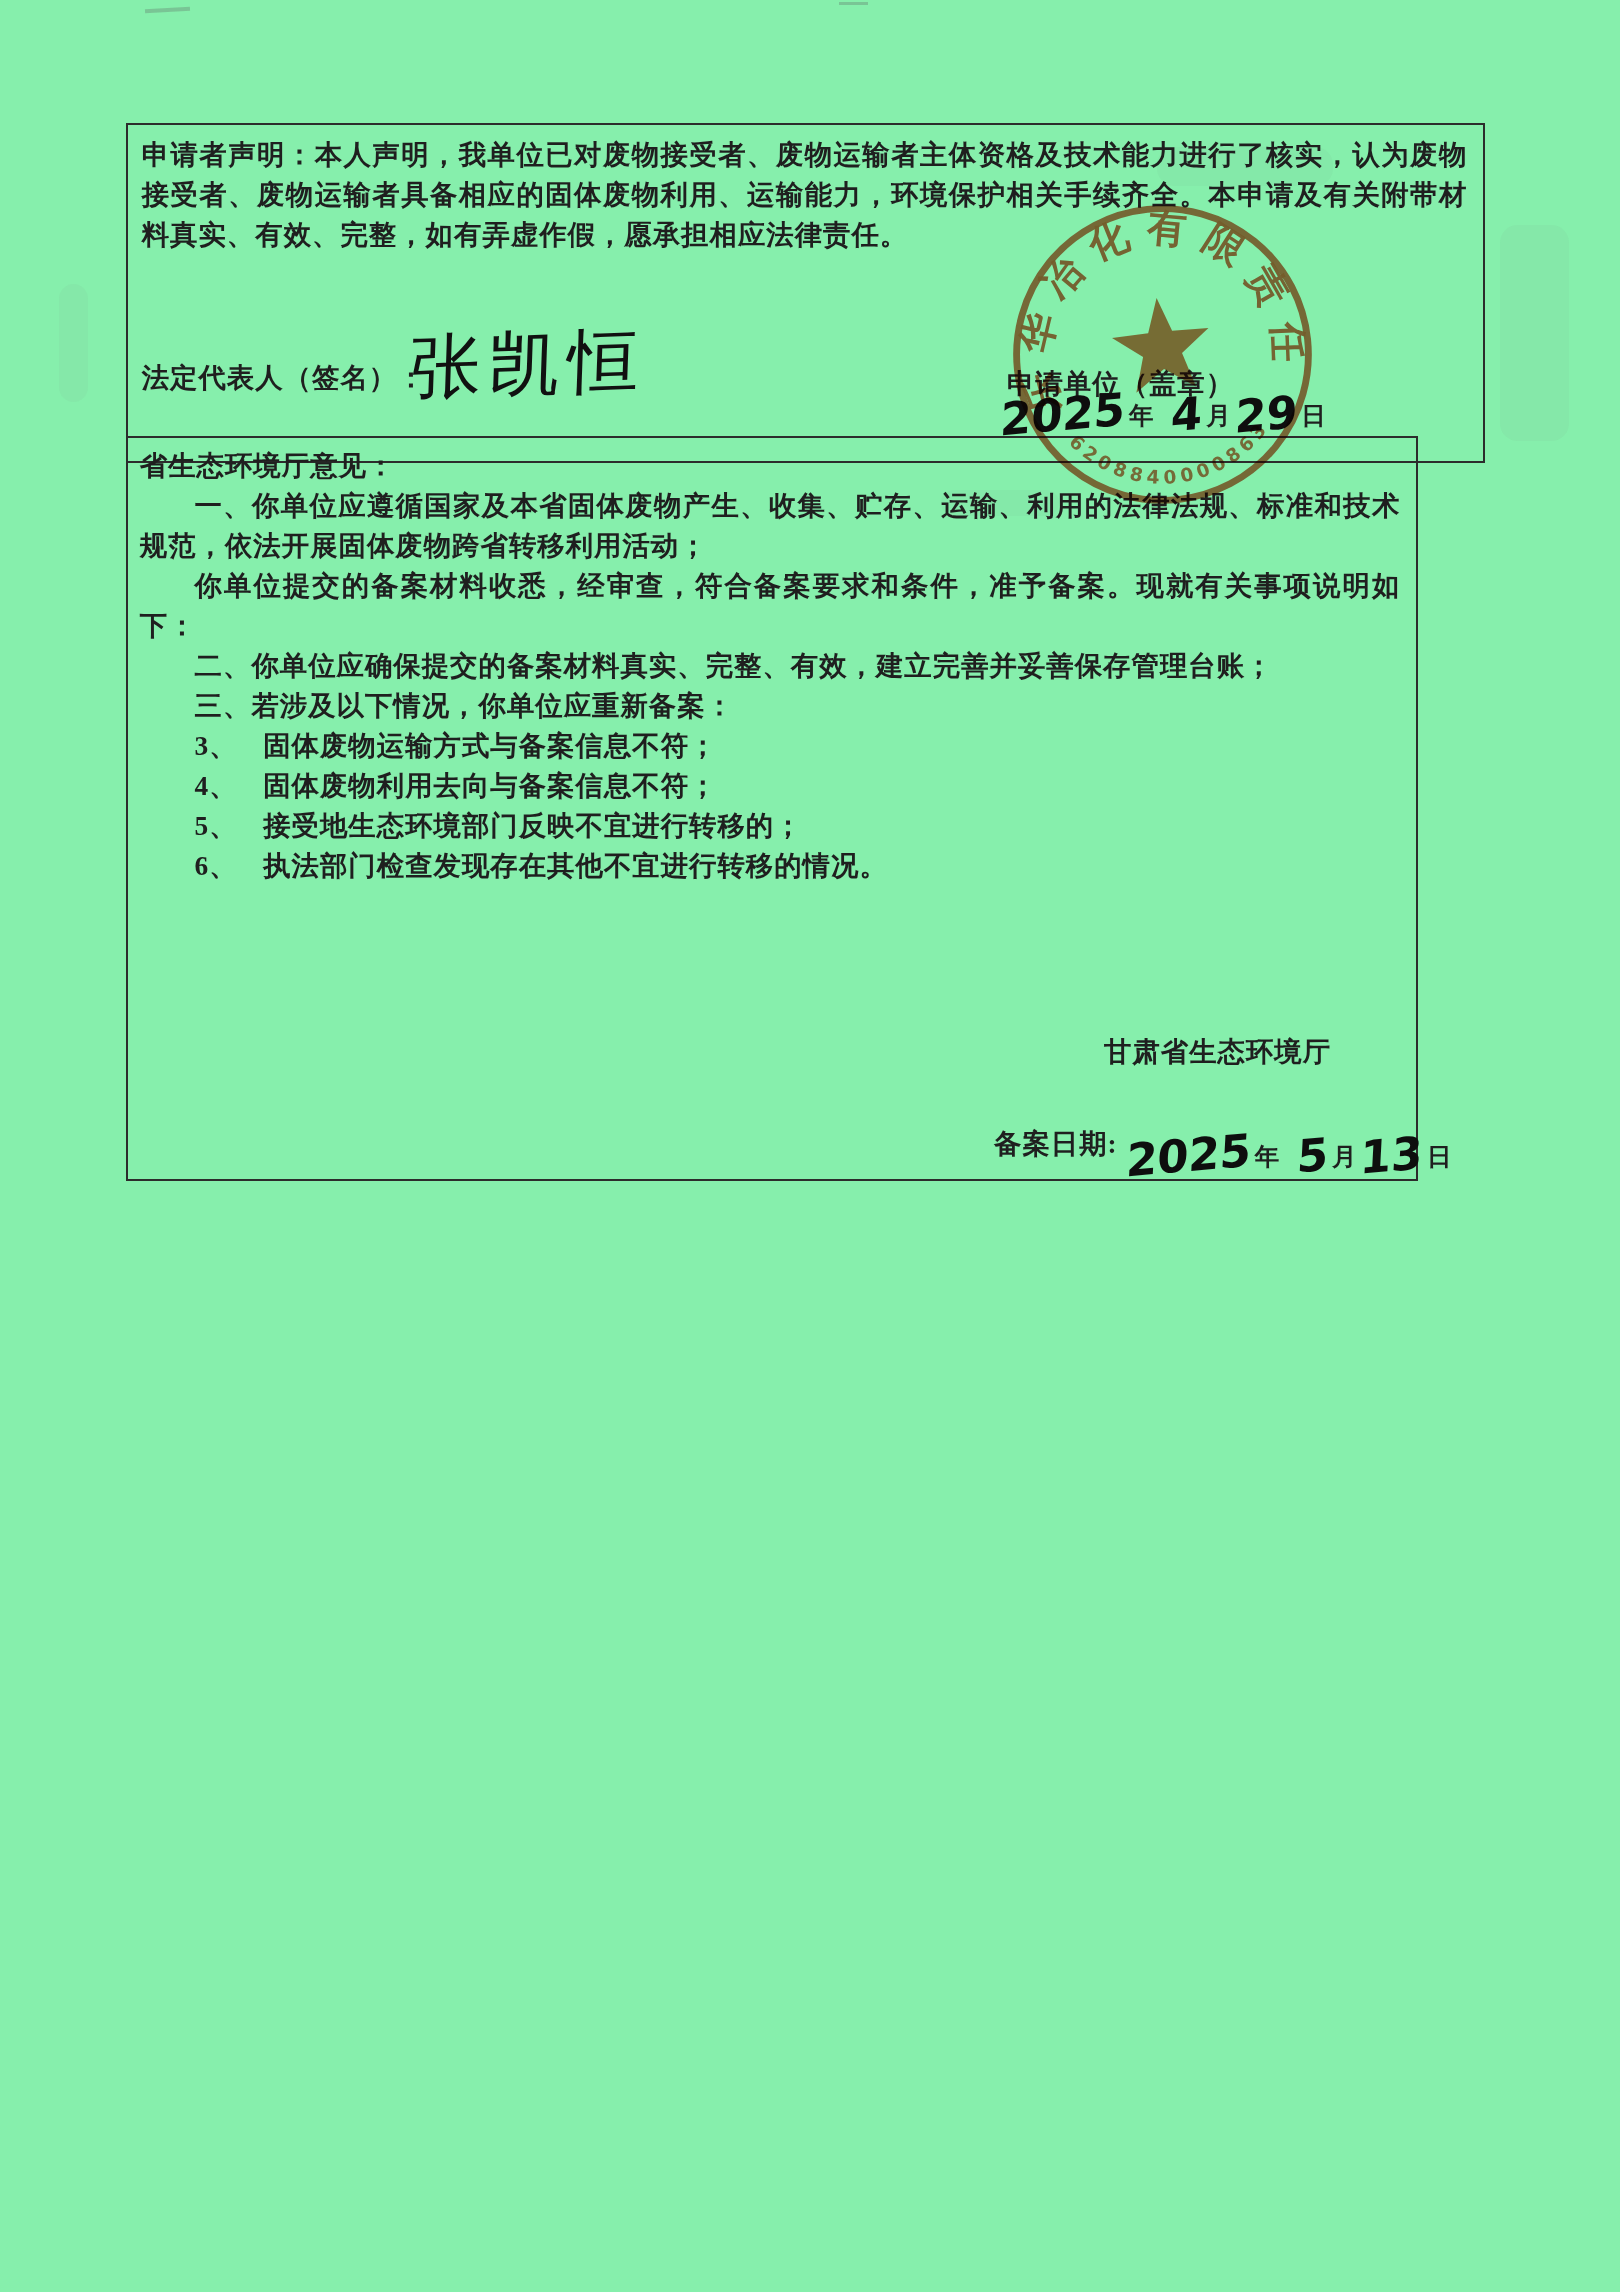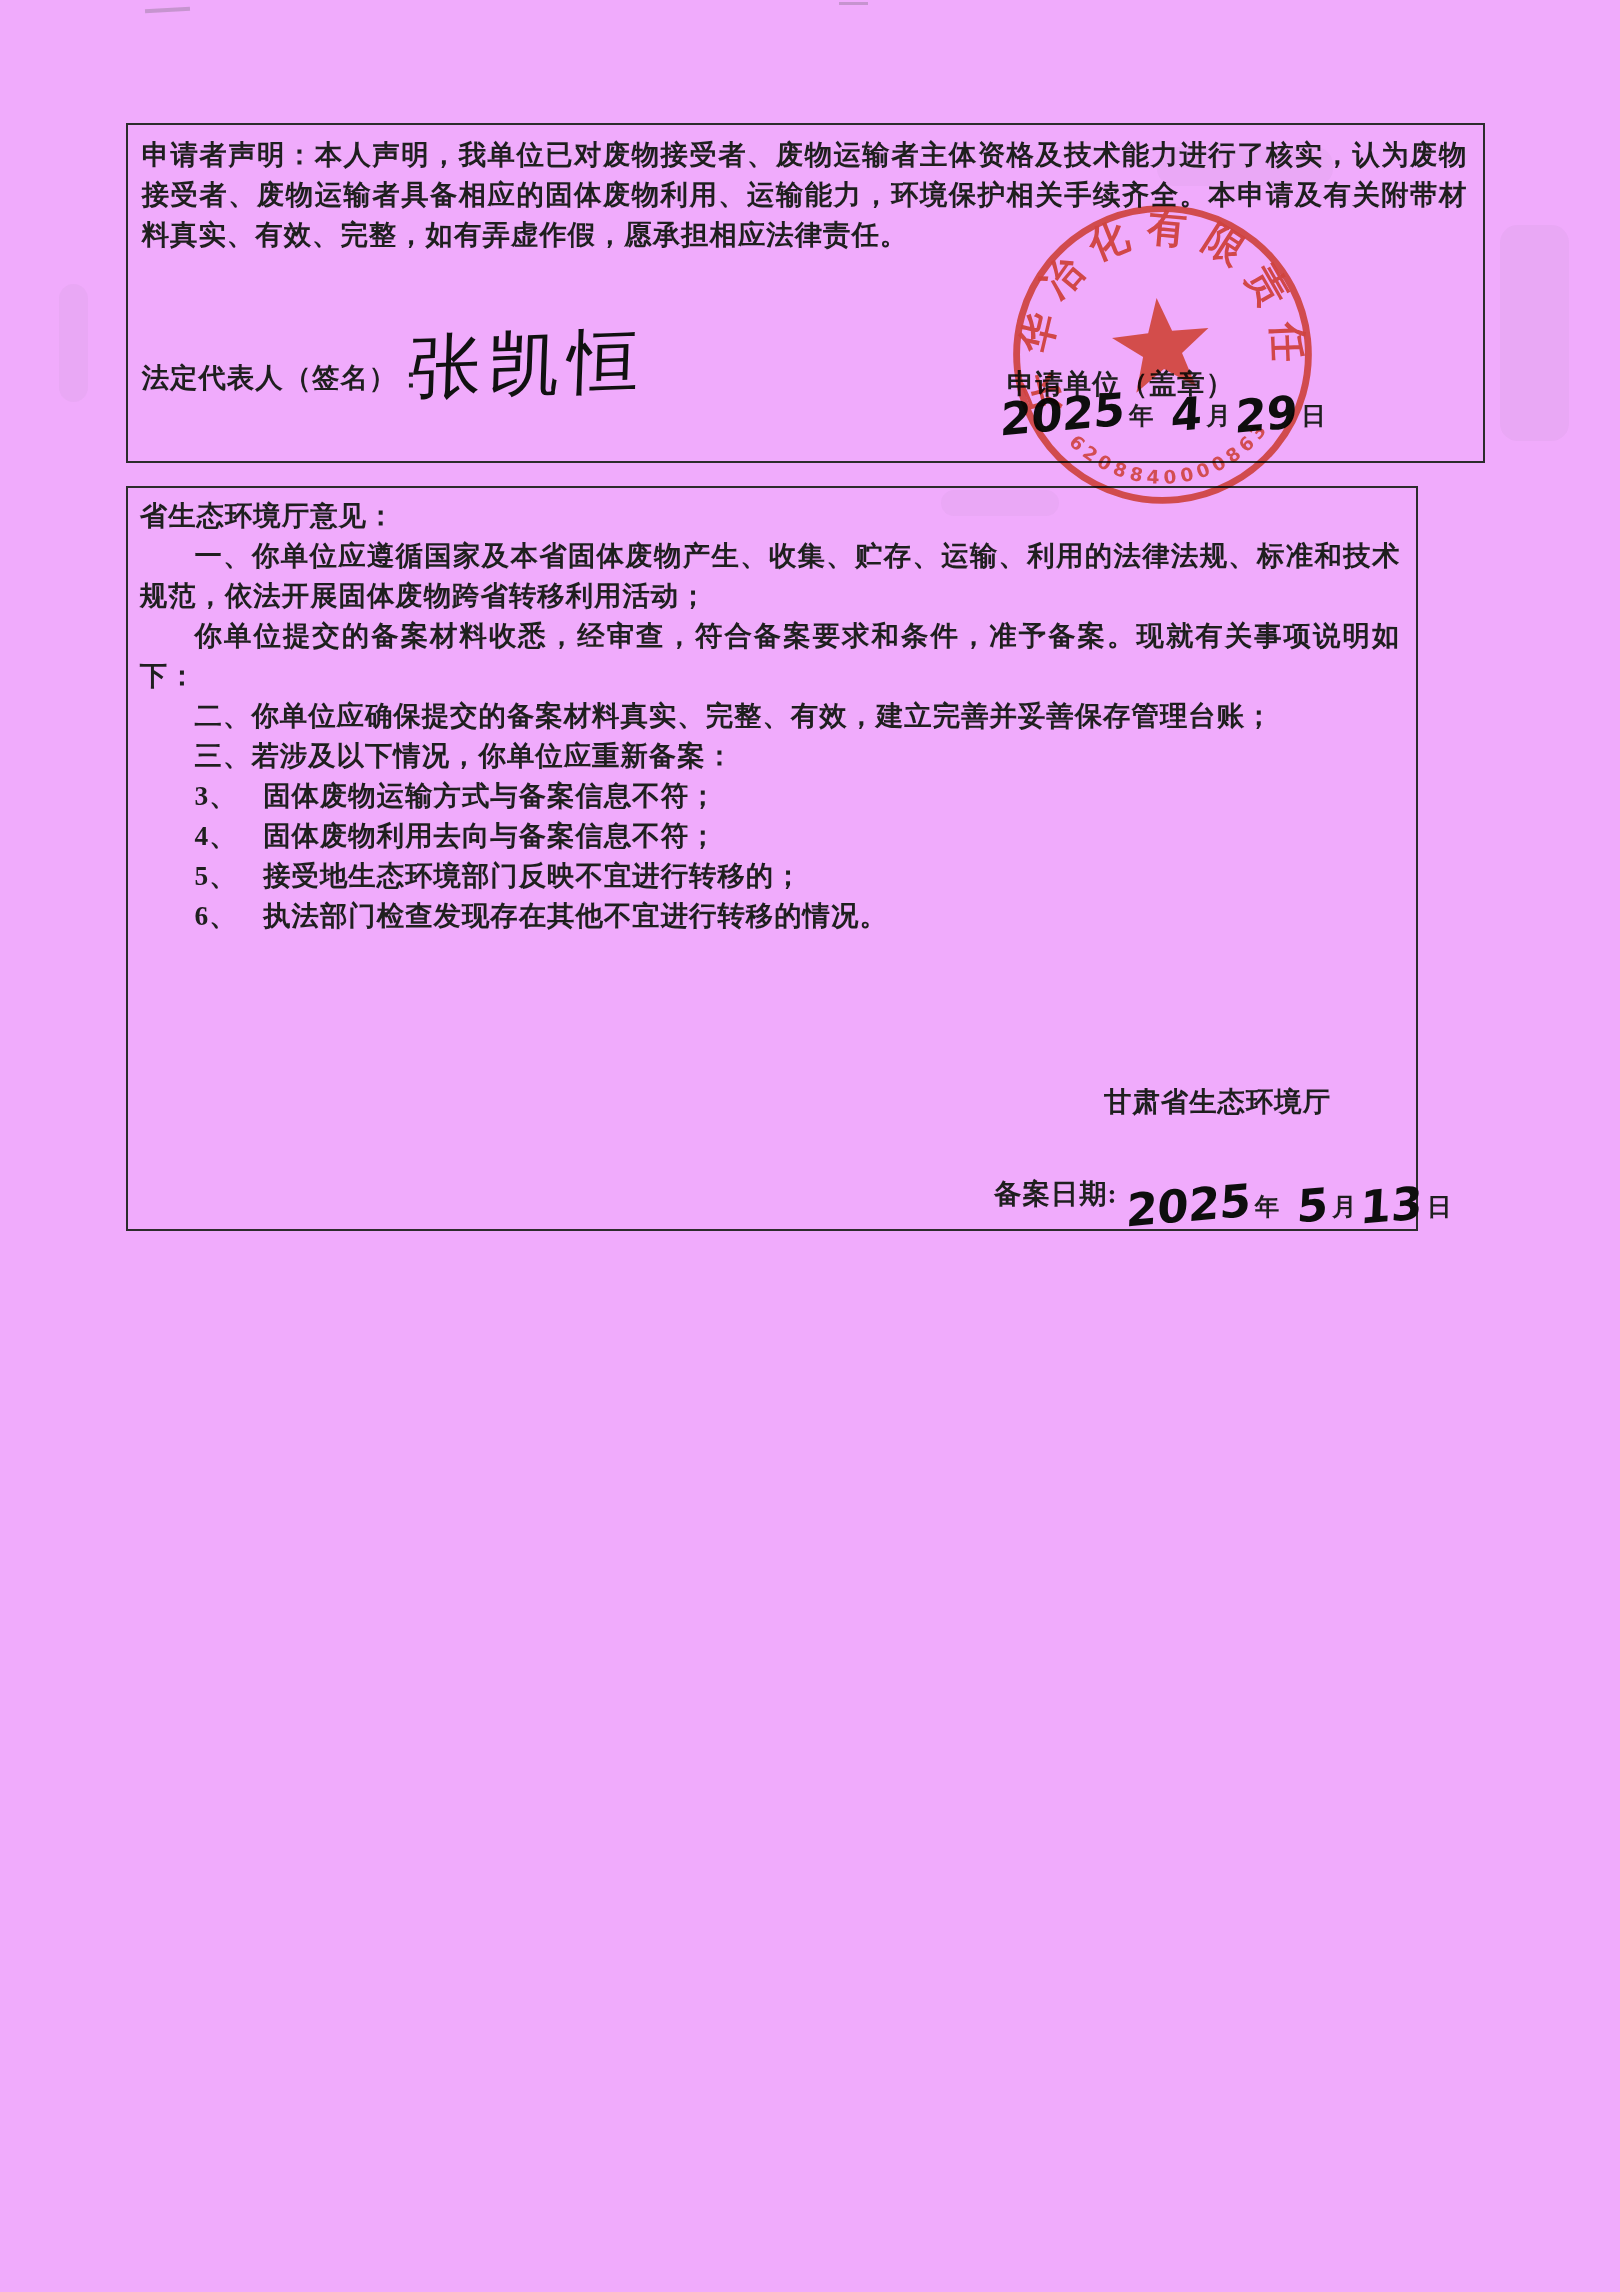--- a/index.html
+++ b/index.html
@@ -6,39 +6,39 @@
   body {
     width: 1620px; height: 2293px;
     position: relative;
     background: #ffffff;
     font-family: "Liberation Serif", serif;
     color: #1f1f1f;
     overflow: hidden;
   }
   .page {
     position: absolute; inset: 0;
-    background: #f0abfc;
+    background: #86efac;
   }
   
   .smudge { position: absolute; background: rgba(110,110,110,0.05); border-radius: 17.6px; }
   .smudge.s1 { left: 1500px; top: 225px; width: 69px; height: 216px; }
   .smudge.s2 { left: 59px; top: 284px; width: 29px; height: 118px; }
   .smudge.s3 { left: 1157px; top: 147px; width: 176px; height: 39px; background: rgba(110,110,110,0.04); }
   .smudge.s4 { left: 941px; top: 490px; width: 118px; height: 25.5px; background: rgba(110,110,110,0.04); }
   .mark { position: absolute; background: rgba(90,90,90,0.28); }
   .mark.m1 { left: 145px; top: 7.8px; width: 45px; height: 3.9px; transform: rotate(-3deg); }
   .mark.m2 { left: 839px; top: 2px; width: 29px; height: 2.9px; }
 
   .box {
     position: absolute;
     border: 2px solid #2c2c2c;
     box-sizing: border-box;
   }
   .box-declaration { left: 126px; top: 123px; width: 1359px; height: 340px; }
-  .box-opinion     { left: 126px; top: 486px; width: 1292px; height: 745px; }
+  .box-opinion     { left: 126px; top: 436px; width: 1292px; height: 745px; }
 
   .printed {
     font-weight: 600;
     font-size: 27.4px;
     line-height: 40px;
     letter-spacing: 1px;
   }
   .statement {
     position: absolute; left: 13.7px; right: 15.7px; top: 9.8px;
     margin: 0; text-align: justify;

